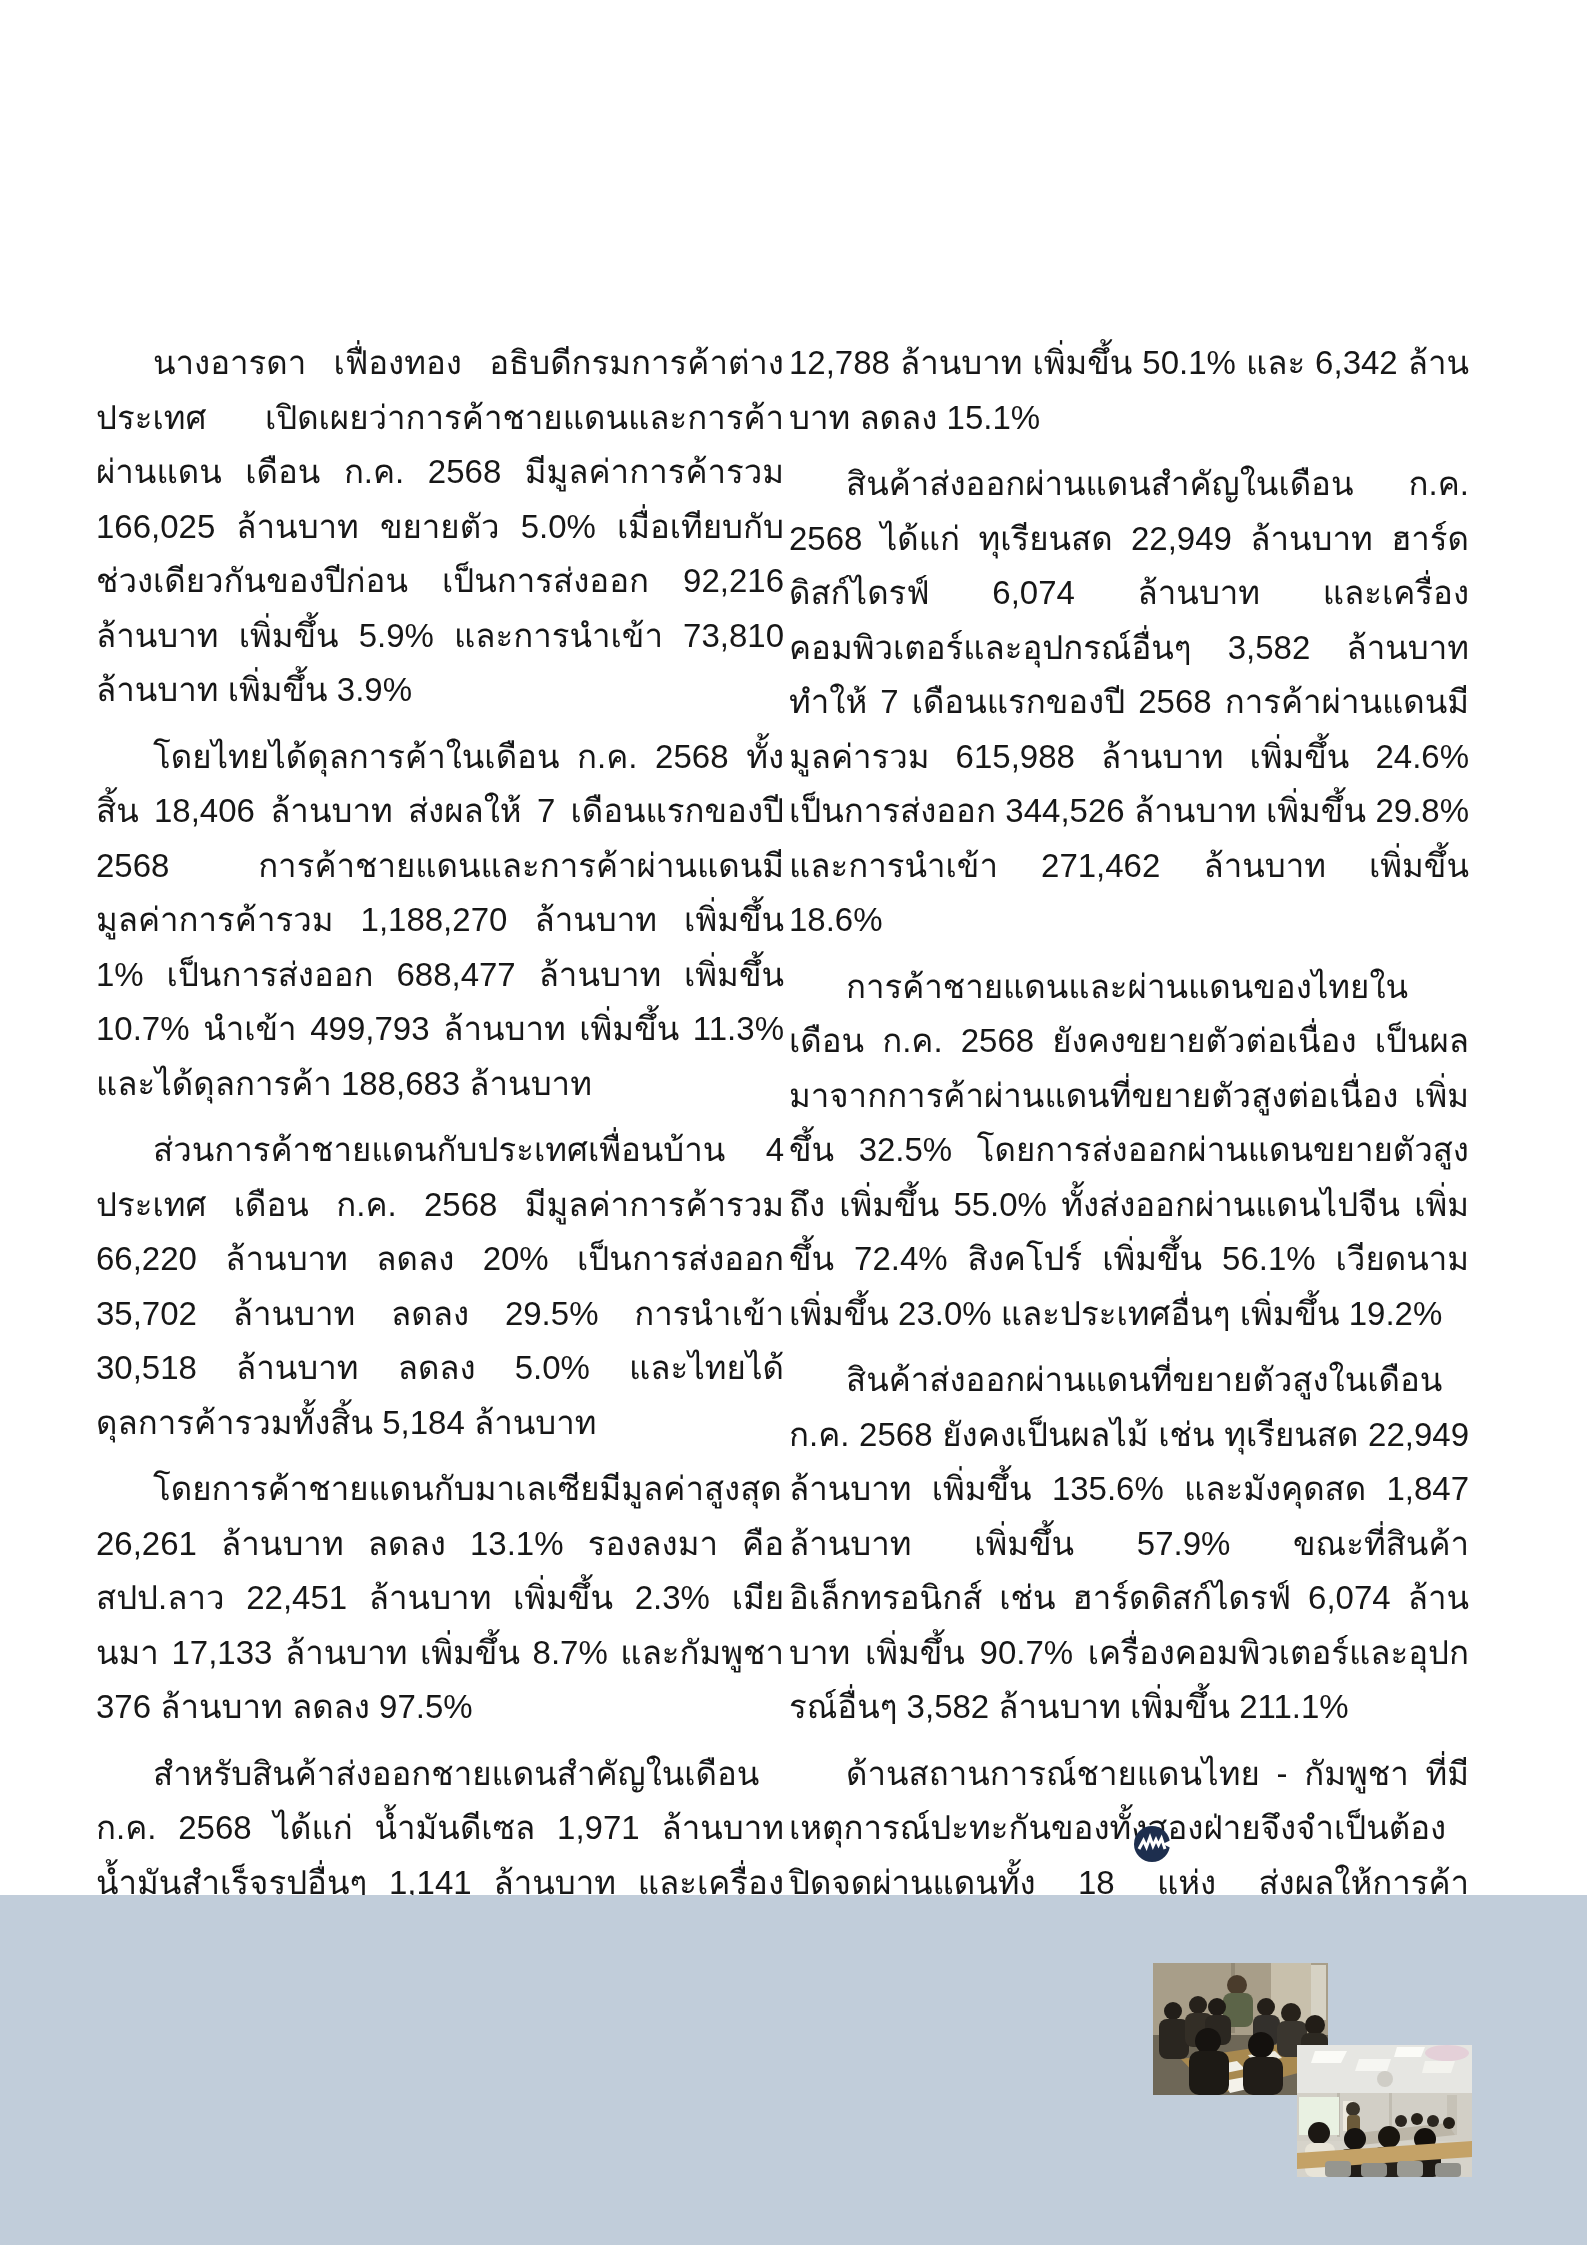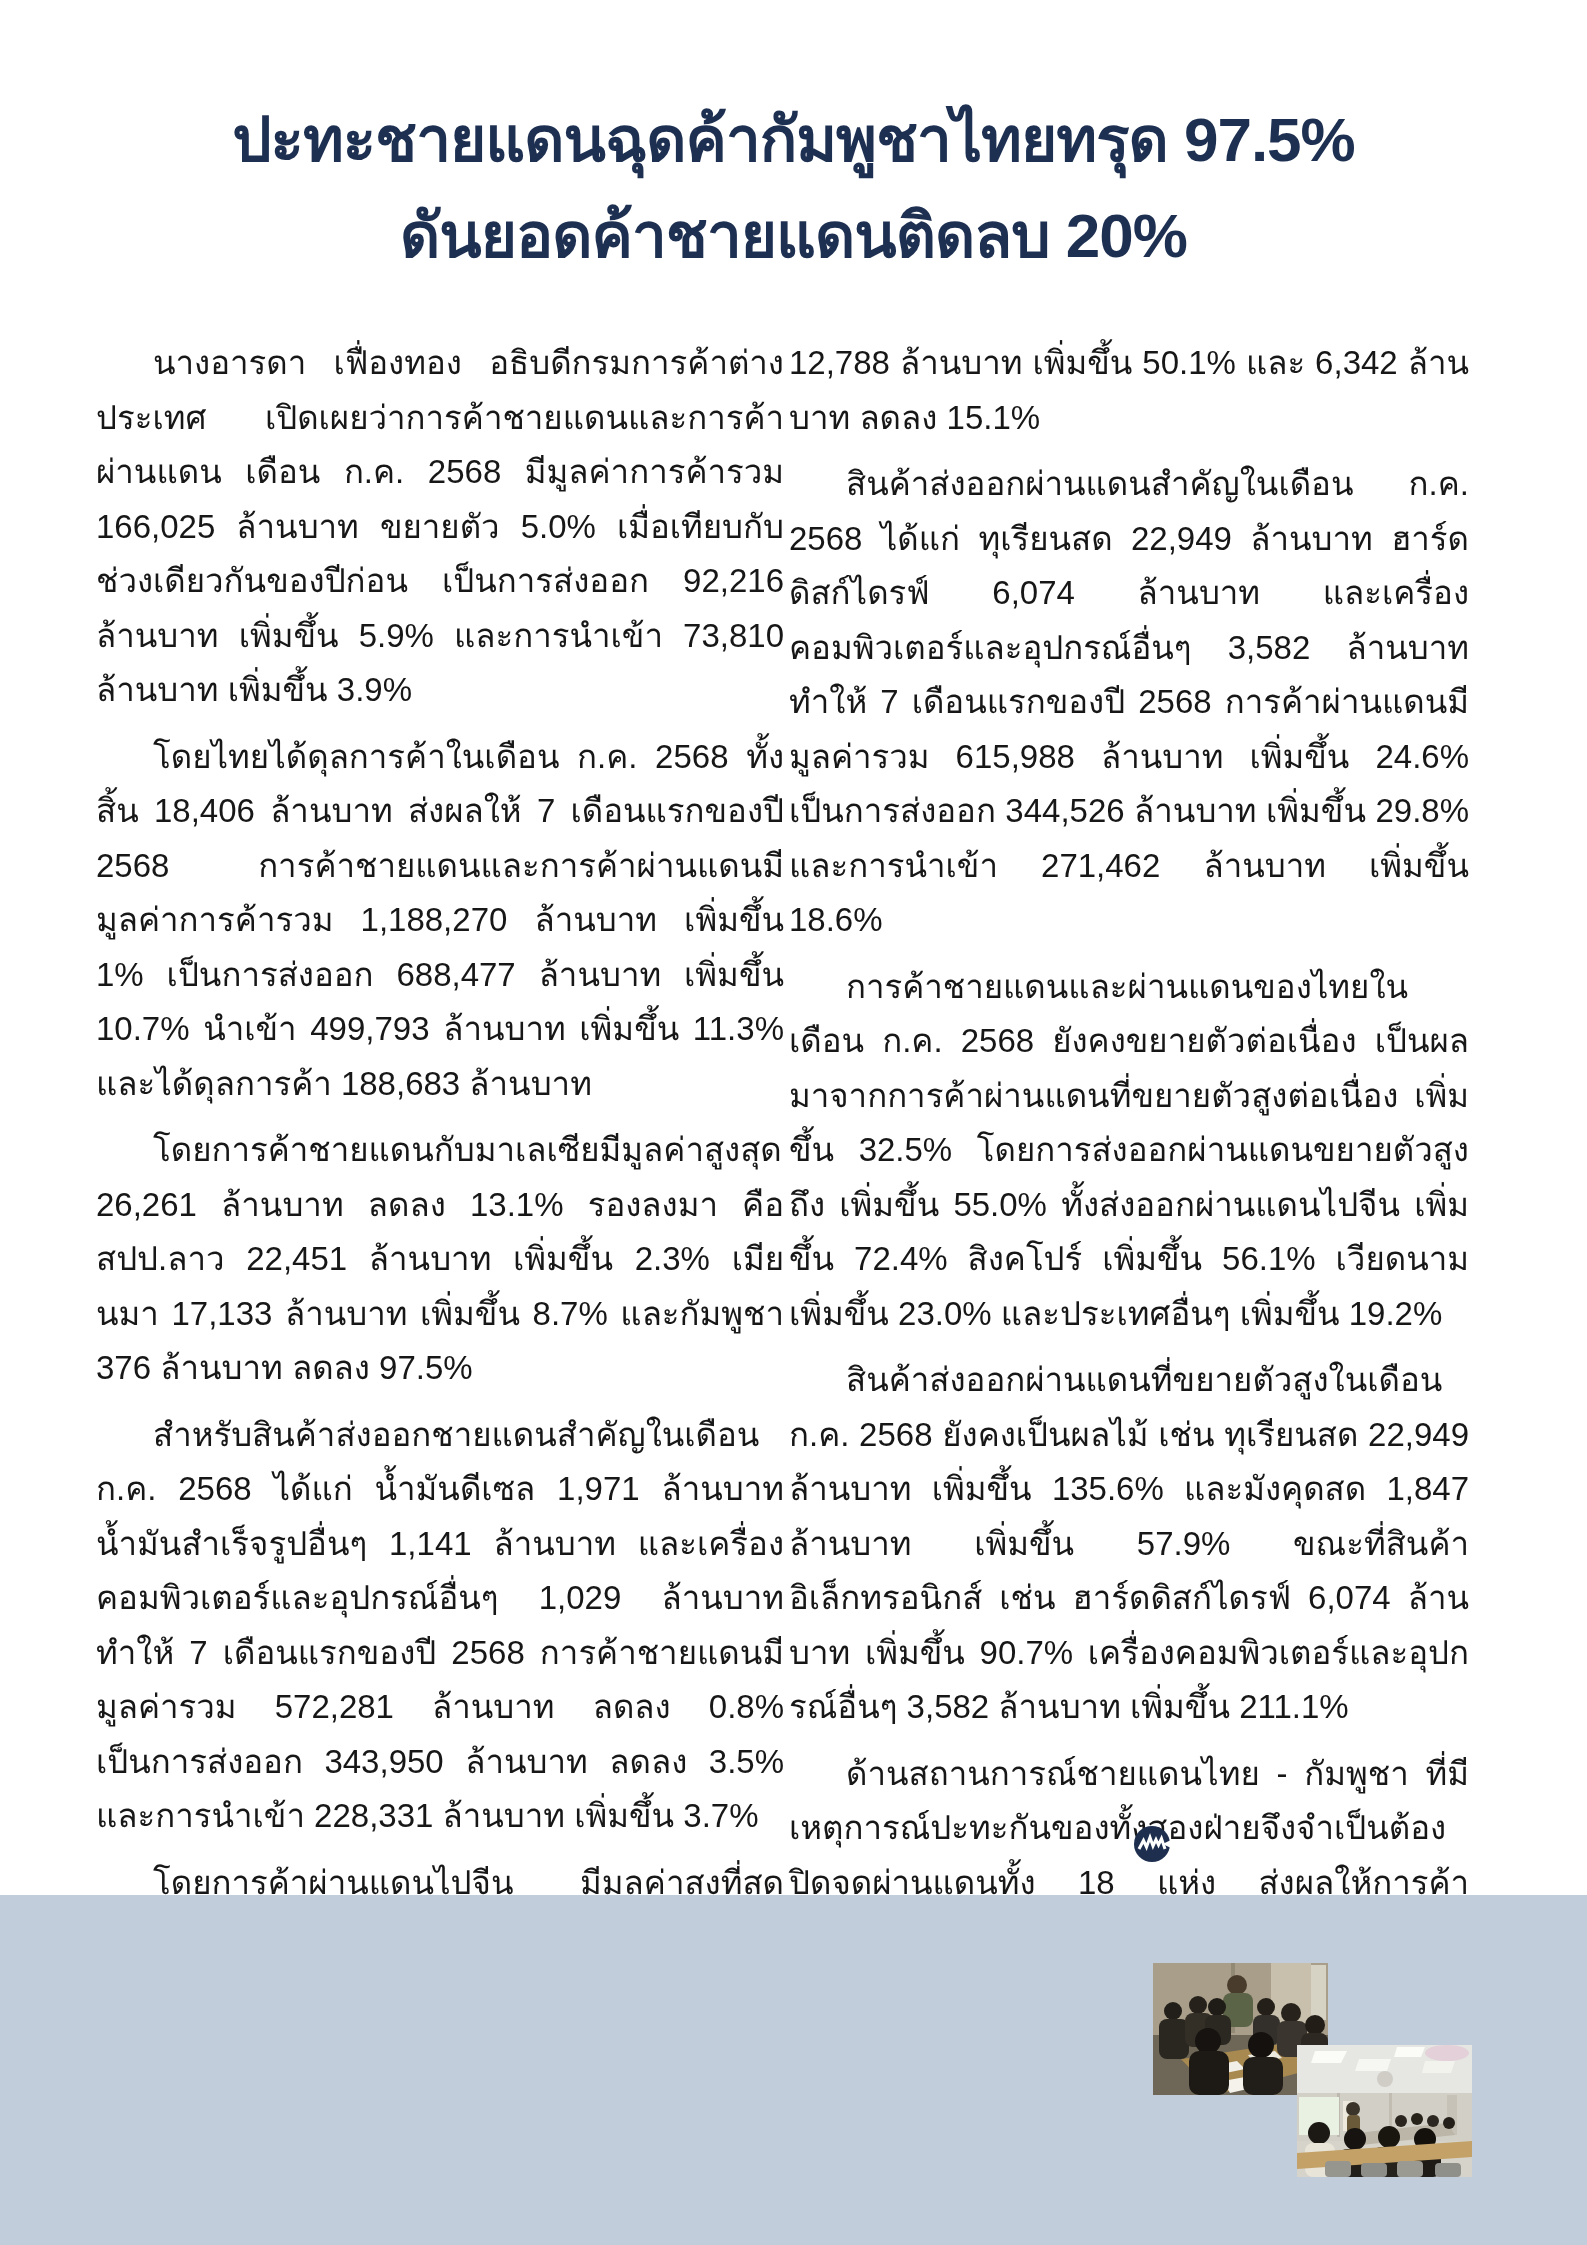--- a/index.html
+++ b/index.html
@@ -51,28 +51,25 @@
   }
   #photo-workshop{left:1153px;top:1963px;z-index:2;}
   #photo-classroom{left:1297px;top:2045px;z-index:3;}
   .photo svg{display:block;width:100%;height:100%;}
 </style>
 </head>
 <body>
 
 <div class="page">
 
-  <div class="headline">
-    <div>ปะทะชายแดนฉุดค้ากัมพูชาไทยทรุด 97.5%</div>
-    <div>ดันยอดค้าชายแดนติดลบ 20%</div>
-  </div>
 
   <div class="column" id="col-left">
     <p>นางอารดา เฟื่องทอง อธิบดีกรมการค้าต่างประเทศ เปิดเผยว่าการค้าชายแดนและการค้าผ่านแดน เดือน ก.ค. 2568 มีมูลค่าการค้ารวม 166,025 ล้านบาท ขยายตัว 5.0% เมื่อเทียบกับช่วงเดียวกันของปีก่อน เป็นการส่งออก 92,216 ล้านบาท เพิ่มขึ้น 5.9% และการนำเข้า 73,810 ล้านบาท เพิ่มขึ้น 3.9%</p>
     <p>โดยไทยได้ดุลการค้าในเดือน ก.ค. 2568 ทั้งสิ้น 18,406 ล้านบาท ส่งผลให้ 7 เดือนแรกของปี 2568 การค้าชายแดนและการค้าผ่านแดนมีมูลค่าการค้ารวม 1,188,270 ล้านบาท เพิ่มขึ้น 1% เป็นการส่งออก 688,477 ล้านบาท เพิ่มขึ้น 10.7% นำเข้า 499,793 ล้านบาท เพิ่มขึ้น 11.3% และได้ดุลการค้า 188,683 ล้านบาท</p>
+    <p>ส่วนการค้าชายแดนกับประเทศเพื่อนบ้าน 4 ประเทศ เดือน ก.ค. 2568 มีมูลค่าการค้ารวม 66,220 ล้านบาท ลดลง 20% เป็นการส่งออก 35,702 ล้านบาท ลดลง 29.5% การนำเข้า 30,518 ล้านบาท ลดลง 5.0% และไทยได้ดุลการค้ารวมทั้งสิ้น 5,184 ล้านบาท</p>
     <p>โดยการค้าชายแดนกับมาเลเซียมีมูลค่าสูงสุด 26,261 ล้านบาท ลดลง 13.1% รองลงมา คือ สปป.ลาว 22,451 ล้านบาท เพิ่มขึ้น 2.3% เมียนมา 17,133 ล้านบาท เพิ่มขึ้น 8.7% และกัมพูชา 376 ล้านบาท ลดลง 97.5%</p>
     <p>สำหรับสินค้าส่งออกชายแดนสำคัญในเดือน ก.ค. 2568 ได้แก่ น้ำมันดีเซล 1,971 ล้านบาท น้ำมันสำเร็จรูปอื่นๆ 1,141 ล้านบาท และเครื่องคอมพิวเตอร์และอุปกรณ์อื่นๆ 1,029 ล้านบาท ทำให้ 7 เดือนแรกของปี 2568 การค้าชายแดนมีมูลค่ารวม 572,281 ล้านบาท ลดลง 0.8% เป็นการส่งออก 343,950 ล้านบาท ลดลง 3.5% และการนำเข้า 228,331 ล้านบาท เพิ่มขึ้น 3.7%</p>
     <p>โดยการค้าผ่านแดนไปจีน มีมูลค่าสูงที่สุด 62,984 ล้านบาท เพิ่มขึ้น 44.0% รองลงมาคือ สิงคโปร์ และเวียดนาม มีมูลค่า</p>
   </div>
 
   <div class="column" id="col-right">
     <p class="continuation">12,788 ล้านบาท เพิ่มขึ้น 50.1% และ 6,342 ล้านบาท ลดลง 15.1%</p>
     <p>สินค้าส่งออกผ่านแดนสำคัญในเดือน ก.ค. 2568 ได้แก่ ทุเรียนสด 22,949 ล้านบาท ฮาร์ดดิสก์ไดรฟ์ 6,074 ล้านบาท และเครื่องคอมพิวเตอร์และอุปกรณ์อื่นๆ 3,582 ล้านบาท ทำให้ 7 เดือนแรกของปี 2568 การค้าผ่านแดนมีมูลค่ารวม 615,988 ล้านบาท เพิ่มขึ้น 24.6% เป็นการส่งออก 344,526 ล้านบาท เพิ่มขึ้น 29.8% และการนำเข้า 271,462 ล้านบาท เพิ่มขึ้น 18.6%</p>
     <p>การค้าชายแดนและผ่านแดนของไทยในเดือน ก.ค. 2568 ยังคงขยายตัวต่อเนื่อง เป็นผลมาจากการค้าผ่านแดนที่ขยายตัวสูงต่อเนื่อง เพิ่มขึ้น 32.5% โดยการส่งออกผ่านแดนขยายตัวสูงถึง เพิ่มขึ้น 55.0% ทั้งส่งออกผ่านแดนไปจีน เพิ่มขึ้น 72.4% สิงคโปร์ เพิ่มขึ้น 56.1% เวียดนาม เพิ่มขึ้น 23.0% และประเทศอื่นๆ เพิ่มขึ้น 19.2%</p>
     <p>สินค้าส่งออกผ่านแดนที่ขยายตัวสูงในเดือน ก.ค. 2568 ยังคงเป็นผลไม้ เช่น ทุเรียนสด 22,949 ล้านบาท เพิ่มขึ้น 135.6% และมังคุดสด 1,847 ล้านบาท เพิ่มขึ้น 57.9% ขณะที่สินค้าอิเล็กทรอนิกส์ เช่น ฮาร์ดดิสก์ไดรฟ์ 6,074 ล้านบาท เพิ่มขึ้น 90.7% เครื่องคอมพิวเตอร์และอุปกรณ์อื่นๆ 3,582 ล้านบาท เพิ่มขึ้น 211.1%</p>

